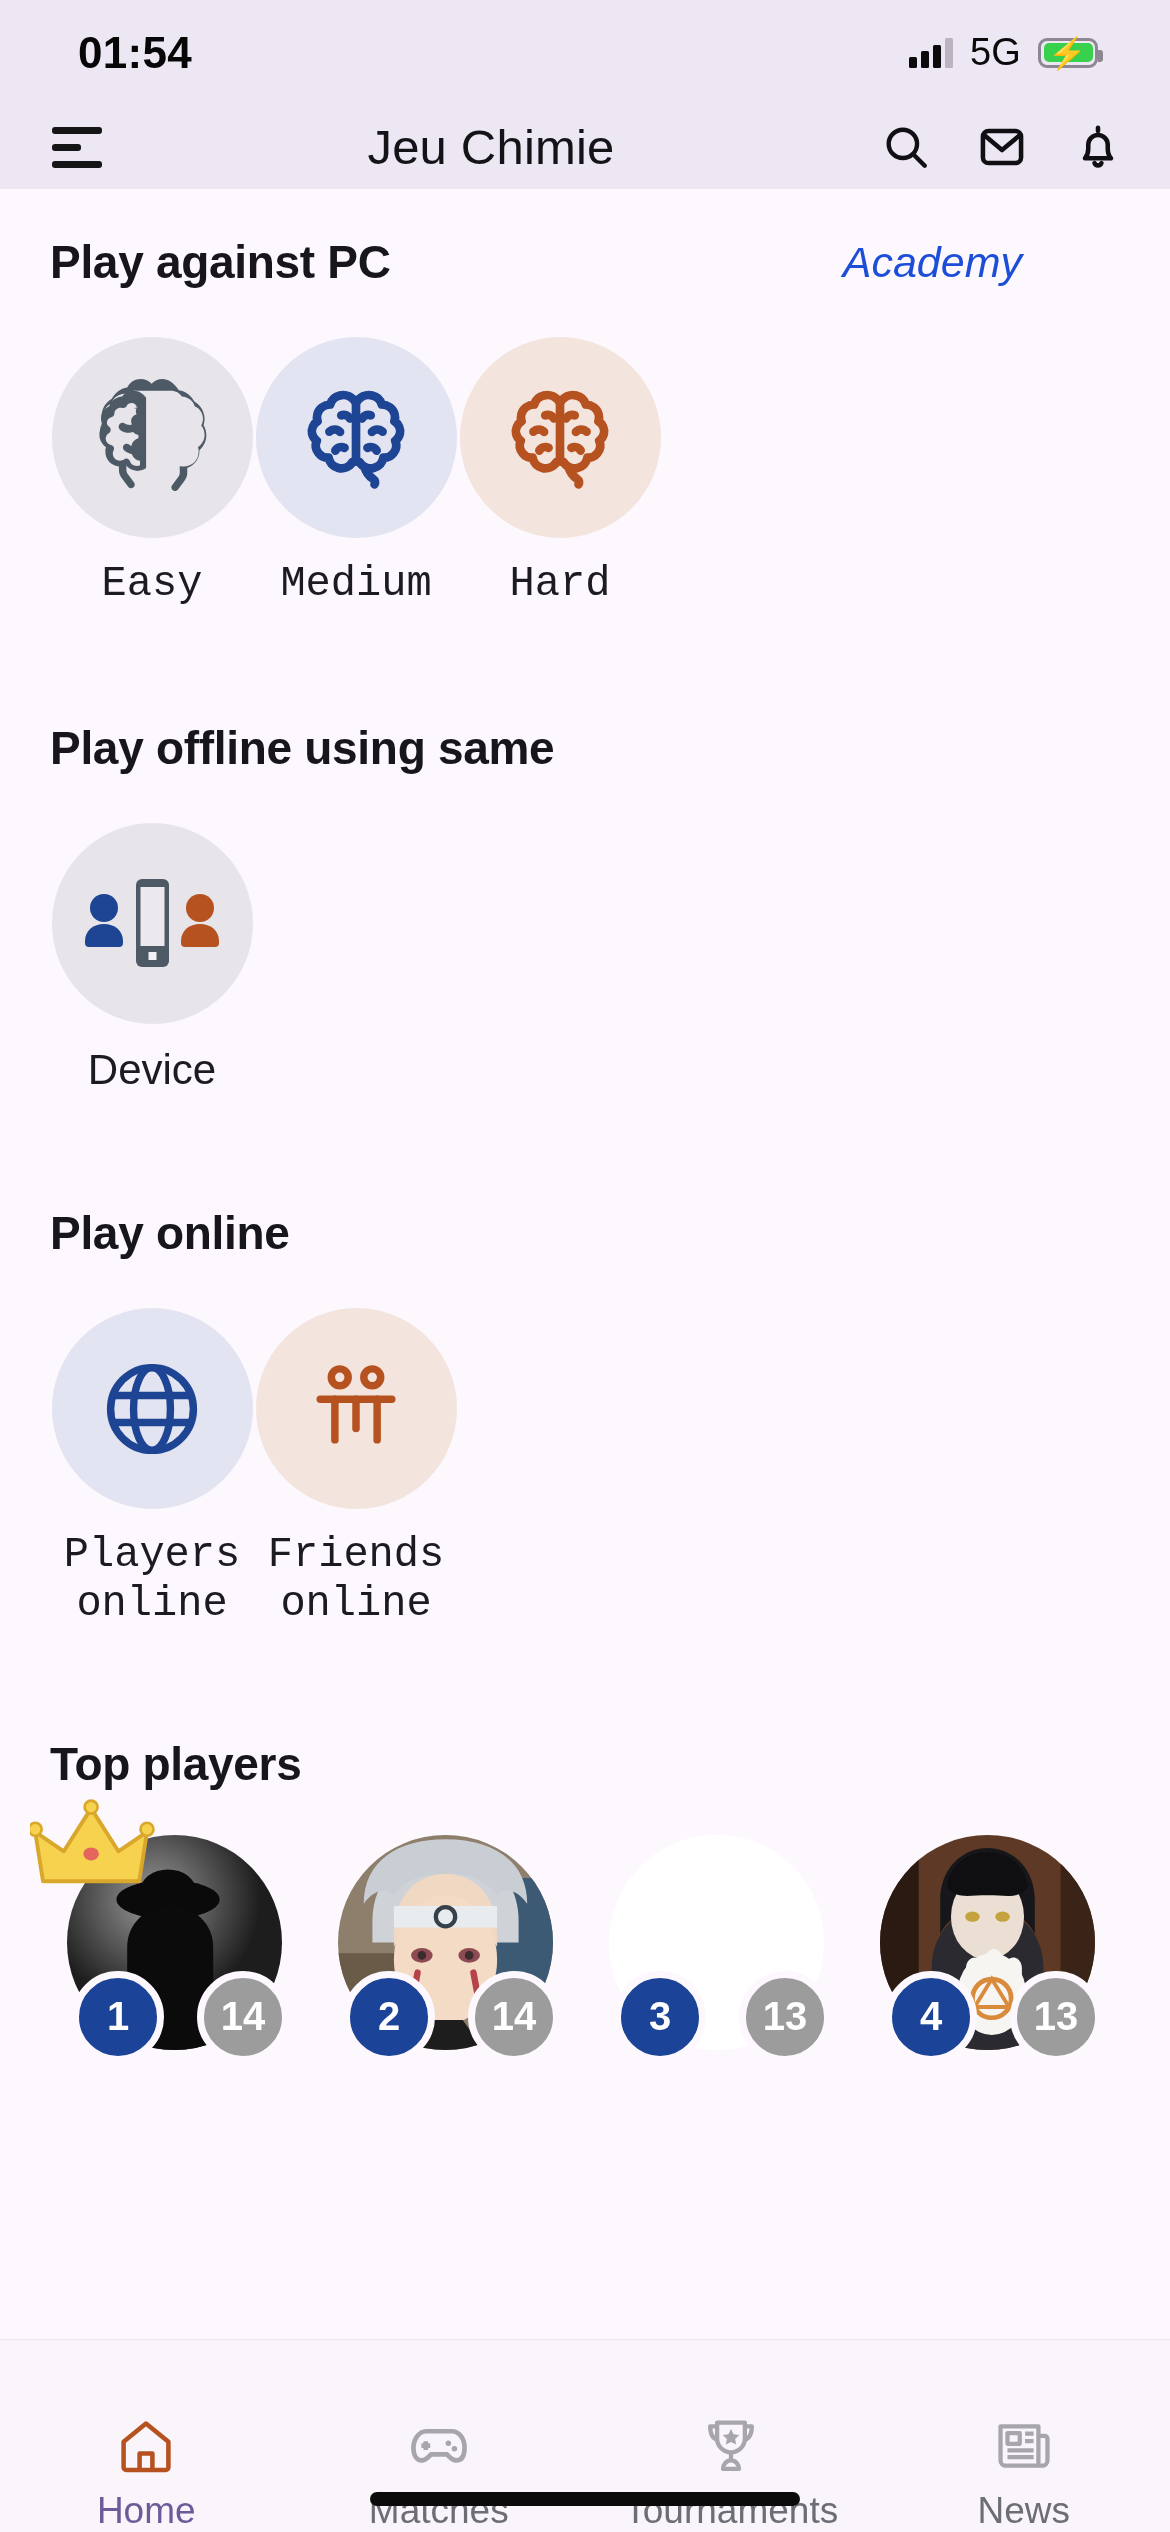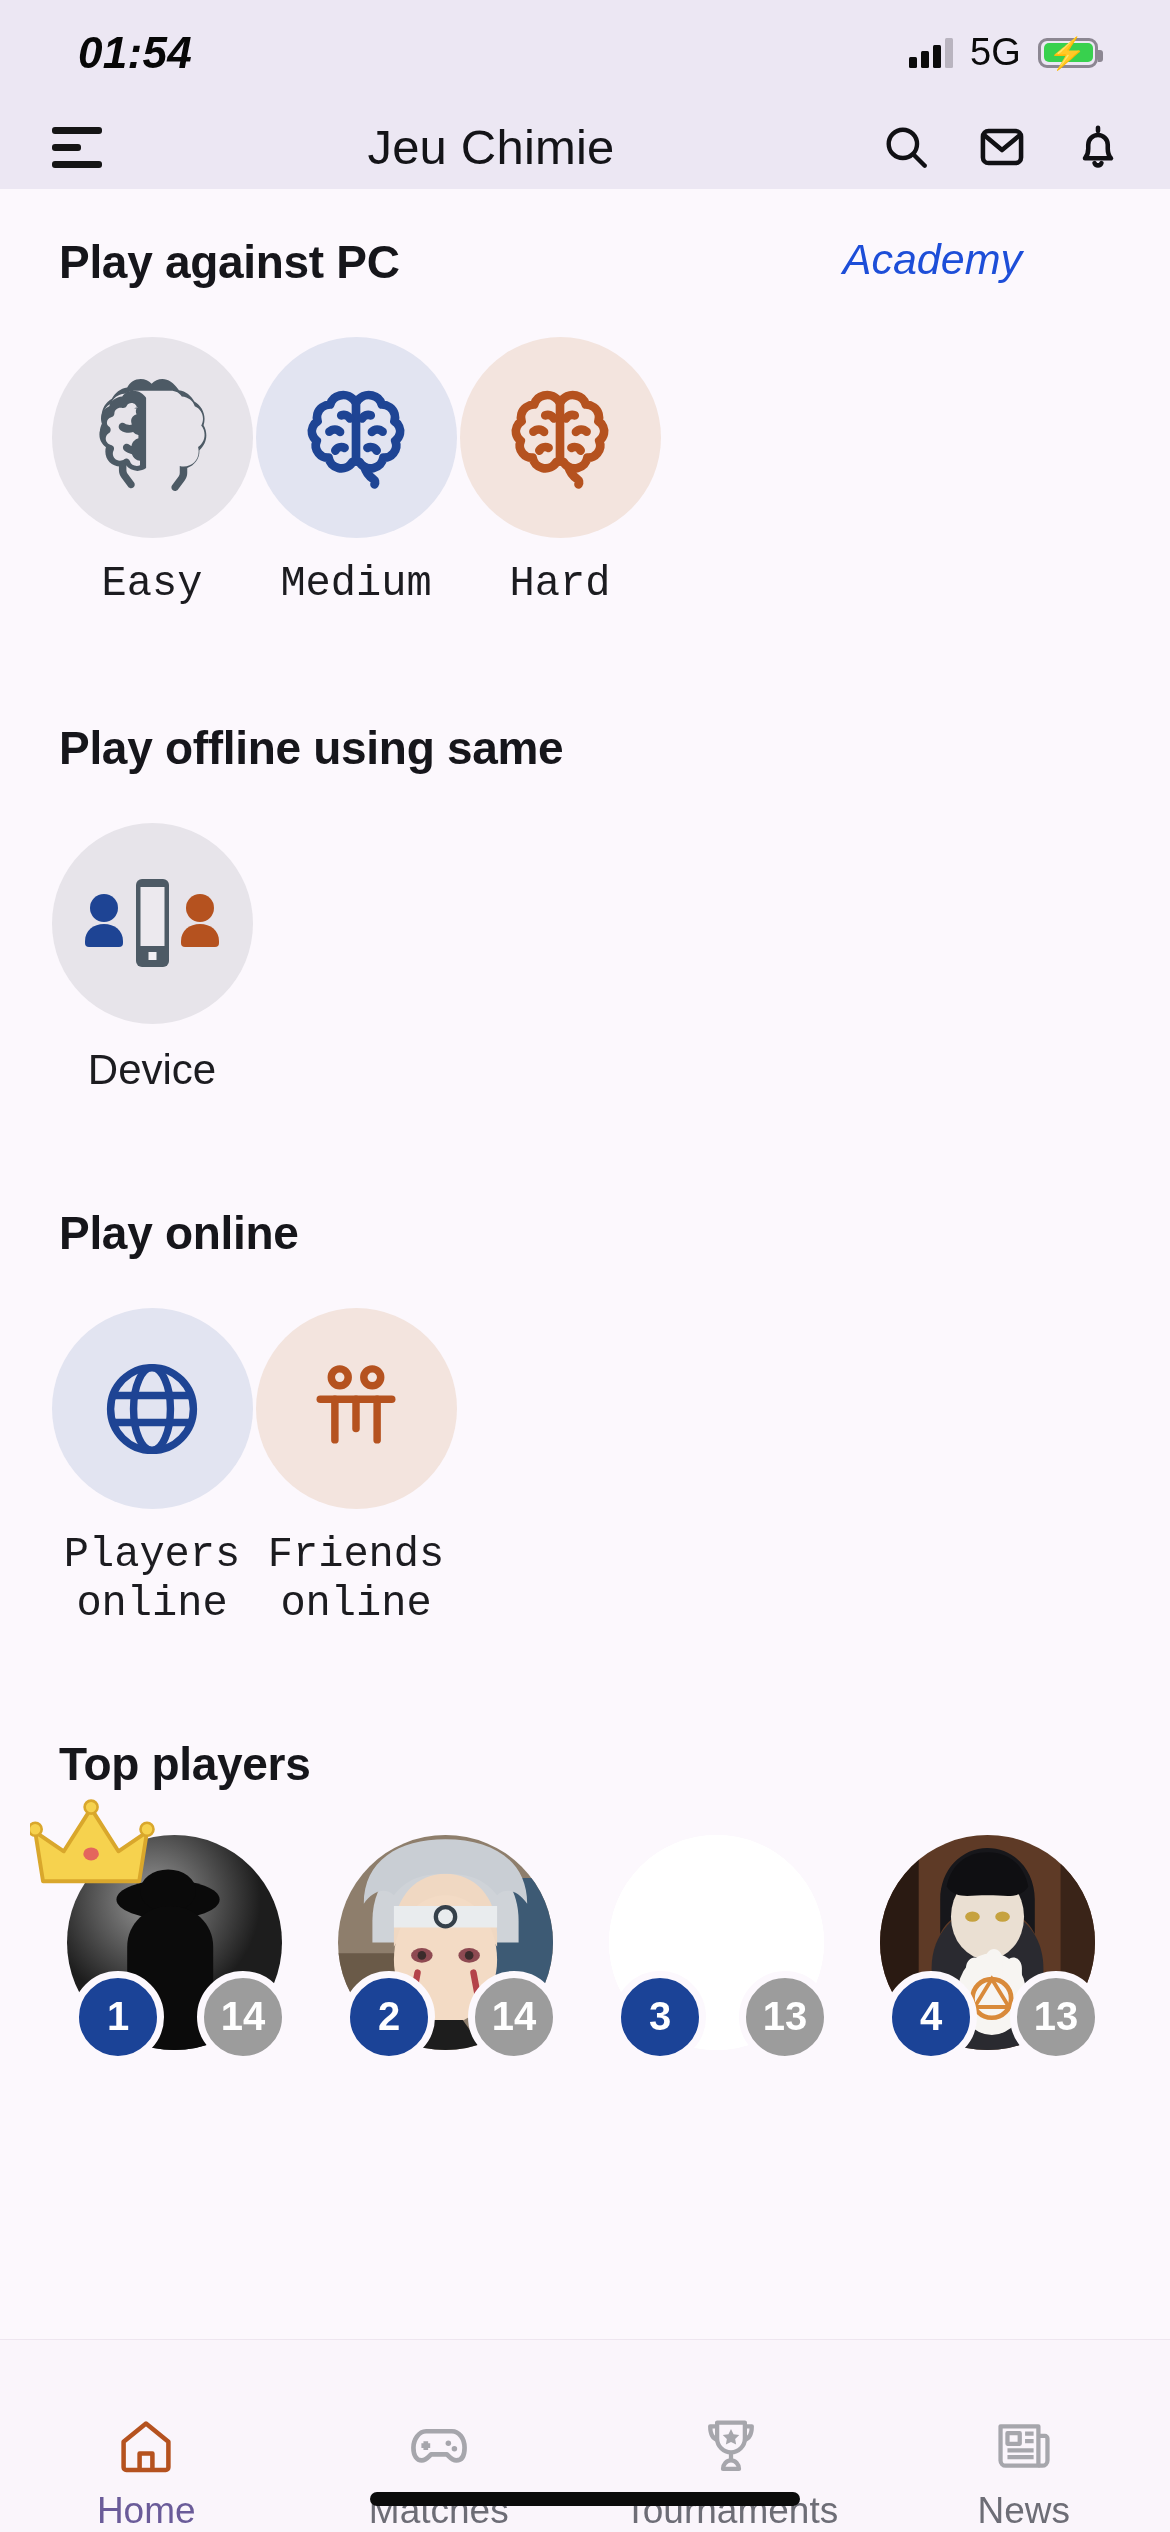--- a/index.html
+++ b/index.html
@@ -12,21 +12,21 @@
   }
   .phone { position:relative; width:1170px; height:2532px; background:#fcf8fd; overflow:hidden; }
 
   
   .statusbar {
     position:absolute; top:0; left:0; width:1170px; height:105px;
     background:#ece7f3;
     display:flex; align-items:center; justify-content:space-between;
     padding:0 72px 0 78px;
   }
-  .sb-time { font-size:44px; font-weight:600; letter-spacing:.3px; color:#070707;font-style:italic; }
+  .sb-time { font-size:44px; font-weight:600; letter-spacing:.3px; color:#070707; }
   .sb-right { display:flex; align-items:center; gap:17px; }
   .bars { display:flex; align-items:flex-end; gap:4px; height:30px; }
   .bars i { width:8px; background:#0b0b0b; border-radius:1.5px; display:block; }
   .bars i:nth-child(1){height:11px;} .bars i:nth-child(2){height:17px;}
   .bars i:nth-child(3){height:23px;} .bars i:nth-child(4){height:30px;background:#b9b4bf;}
   .sb-net { font-size:38px; font-weight:500; color:#0b0b0b; letter-spacing:.2px; }
   .batt { position:relative; width:60px; height:30px; border:3px solid #8c8792; border-radius:9px; padding:2.5px; }
   .batt::after{content:"";position:absolute;right:-8px;top:9px;width:5px;height:12px;background:#8c8792;border-radius:0 3px 3px 0;}
   .batt-fill{width:100%;height:100%;background:#38d14e;border-radius:5px;}
   .bolt{position:absolute;left:50%;top:50%;transform:translate(-50%,-50%);font-size:31px;color:#0b0b0b;line-height:1;}
@@ -42,21 +42,21 @@
   .hamburger span:nth-child(2){width:29px;}
   .hamburger span:nth-child(3){width:50px;}
   .appbar-title{ flex:1; text-align:center; font-size:49px; font-weight:400; color:#141418; letter-spacing:.2px; margin-left:-6px;}
   .appbar-actions{ display:flex; align-items:center; gap:44px; }
   .ico{ width:52px; height:52px; display:flex; align-items:center; justify-content:center; cursor:pointer; }
   .ico svg{ display:block; }
 
   
   .content{ position:absolute; top:189px; left:0; width:1170px; height:2150px; background:#fcf8fd; }
 
-  .sec-head{ display:flex; align-items:flex-start; padding:0 50px;margin-left:9px; }
+  .sec-head{ display:flex; align-items:center; padding:0 50px; }
   .sec-title{ font-size:46px; font-weight:700; color:#16161b; letter-spacing:-.3px; }
   .sec-link{ font-size:43px; font-weight:400; color:#1d4ed8; margin-left:auto; margin-right:98px; cursor:pointer;font-style:italic;}
 
   .tiles{ display:flex; padding:0 50px; }
   .tile{ width:204px; display:flex; flex-direction:column; align-items:center; cursor:pointer; }
   .circ{ width:201px; height:201px; border-radius:50%; display:flex; align-items:center; justify-content:center; }
   .c-grey{ background:#e7e4ea; } .c-blue{ background:#e2e4f1; } .c-orange{ background:#f3e4de; }
   .tile-label{ margin-top:22px; font-size:42px; font-weight:400; color:#1c1c20; text-align:center; line-height:1.16; }
 
   

